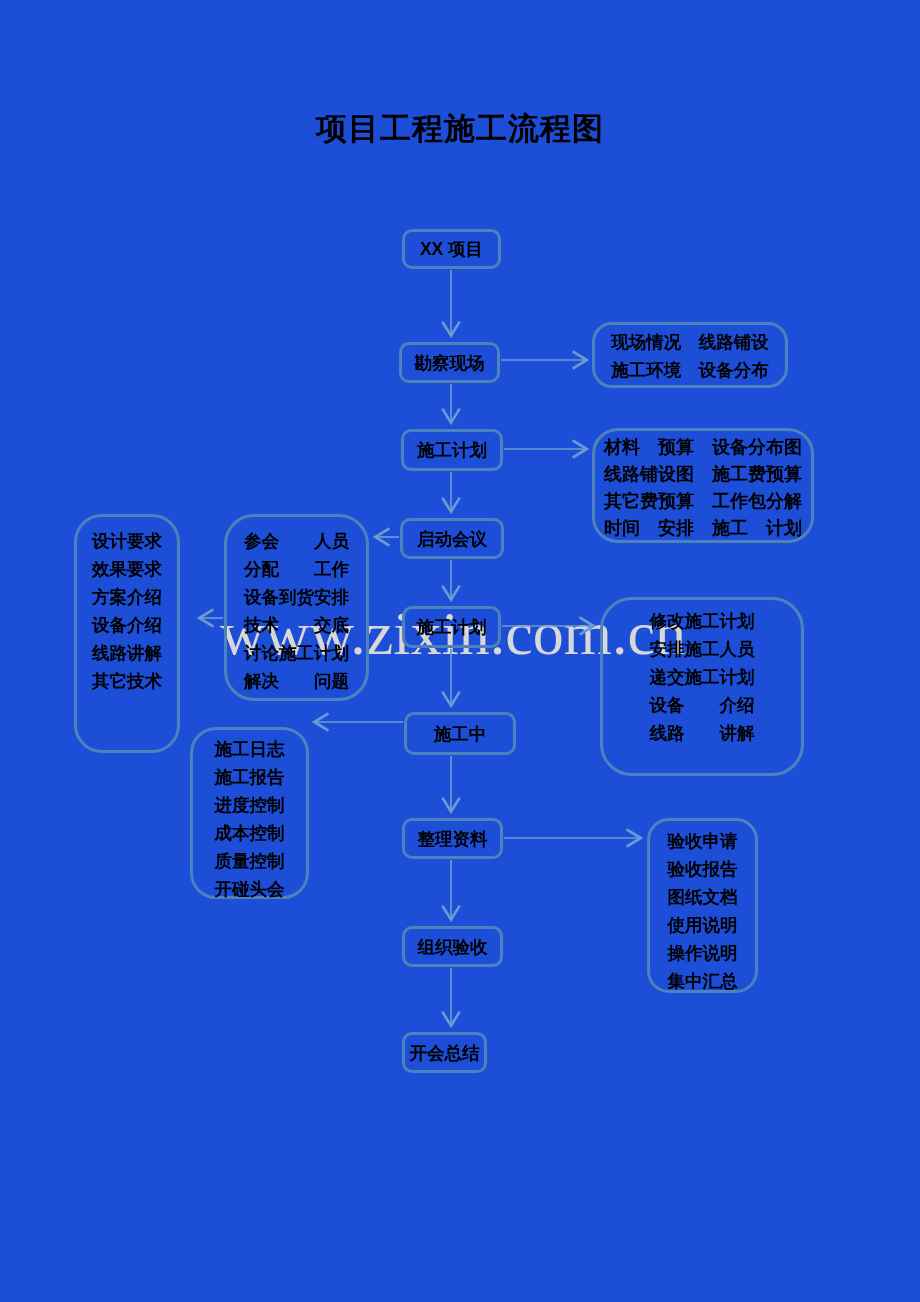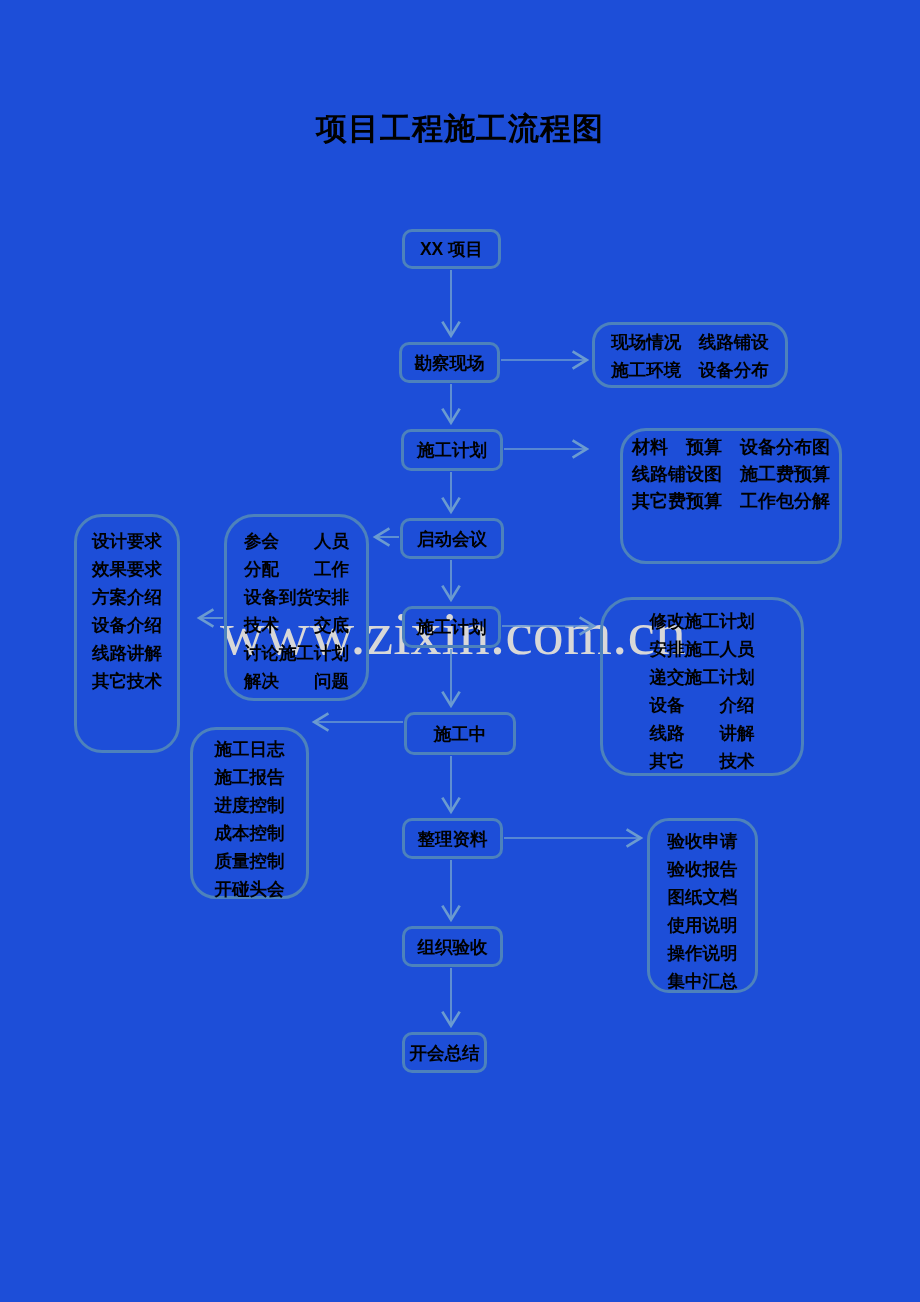--- a/index.html
+++ b/index.html
@@ -96,24 +96,25 @@
   </div>
   <div class="node" style="left:402px;top:1032px;width:85px;height:41px;">
     <span>开会总结</span>
   </div>
 
   <div class="sidebox" style="left:592px;top:322px;width:196px;height:66px;border-radius:20px;padding-top:3px;">
     <span class="line">现场情况　线路铺设</span>
     <span class="line">施工环境　设备分布</span>
   </div>
 
-  <div class="sidebox tight" style="left:620px;top:428px;width:222px;height:136px;border-radius:26px;padding-top:3px;font-size:18px;">
+  <div class="sidebox tight" style="left:592px;top:428px;width:222px;height:115px;border-radius:26px;padding-top:3px;font-size:18px;">
     <span class="line">材料　预算　设备分布图</span>
     <span class="line">线路铺设图　施工费预算</span>
     <span class="line">其它费预算　工作包分解</span>
+    <span class="line">时间　安排　施工　计划</span>
   </div>
 
   <div class="sidebox" style="left:224px;top:514px;width:145px;height:187px;border-radius:30px;padding-top:10px;">
     <span class="line">参会　　人员</span>
     <span class="line">分配　　工作</span>
     <span class="line">设备到货安排</span>
     <span class="line">技术　　交底</span>
     <span class="line">讨论施工计划</span>
     <span class="line">解决　　问题</span>
   </div>
@@ -126,21 +127,20 @@
     <span class="line">线路讲解</span>
     <span class="line">其它技术</span>
   </div>
 
   <div class="sidebox" style="left:600px;top:597px;width:204px;height:179px;border-radius:32px;padding-top:7px;">
     <span class="line">修改施工计划</span>
     <span class="line">安排施工人员</span>
     <span class="line">递交施工计划</span>
     <span class="line">设备　　介绍</span>
     <span class="line">线路　　讲解</span>
-    <span class="line">其它　　技术</span>
   </div>
 
   <div class="sidebox" style="left:190px;top:727px;width:119px;height:172px;border-radius:26px;padding-top:5px;">
     <span class="line">施工日志</span>
     <span class="line">施工报告</span>
     <span class="line">进度控制</span>
     <span class="line">成本控制</span>
     <span class="line">质量控制</span>
     <span class="line">开碰头会</span>
   </div>

